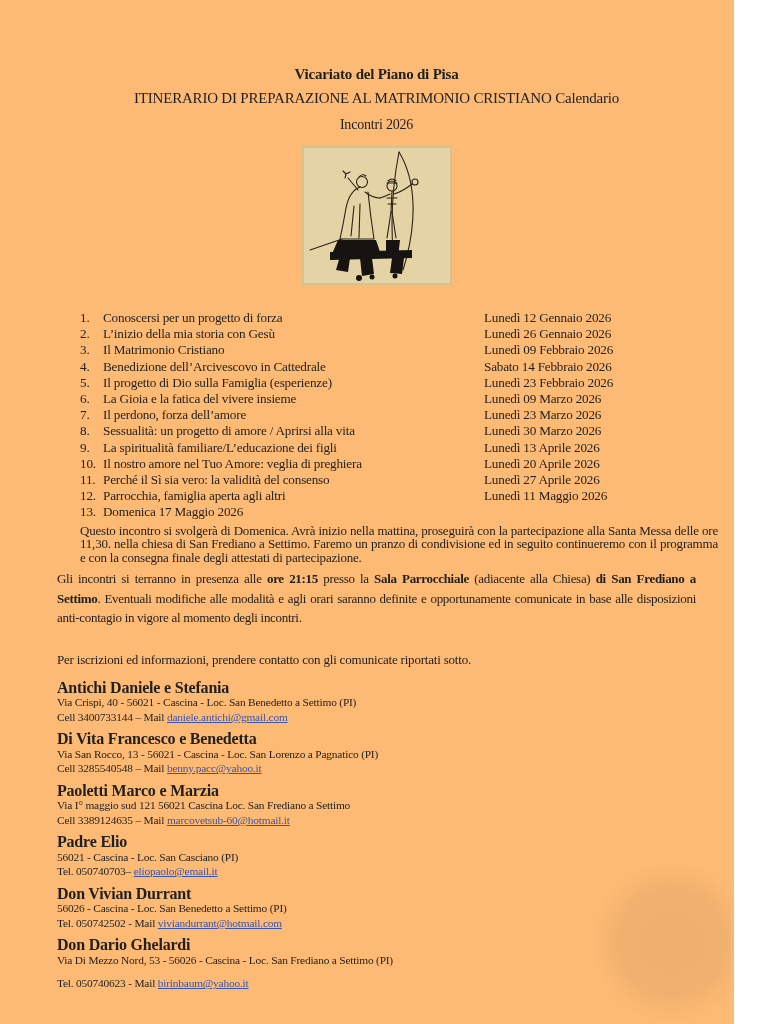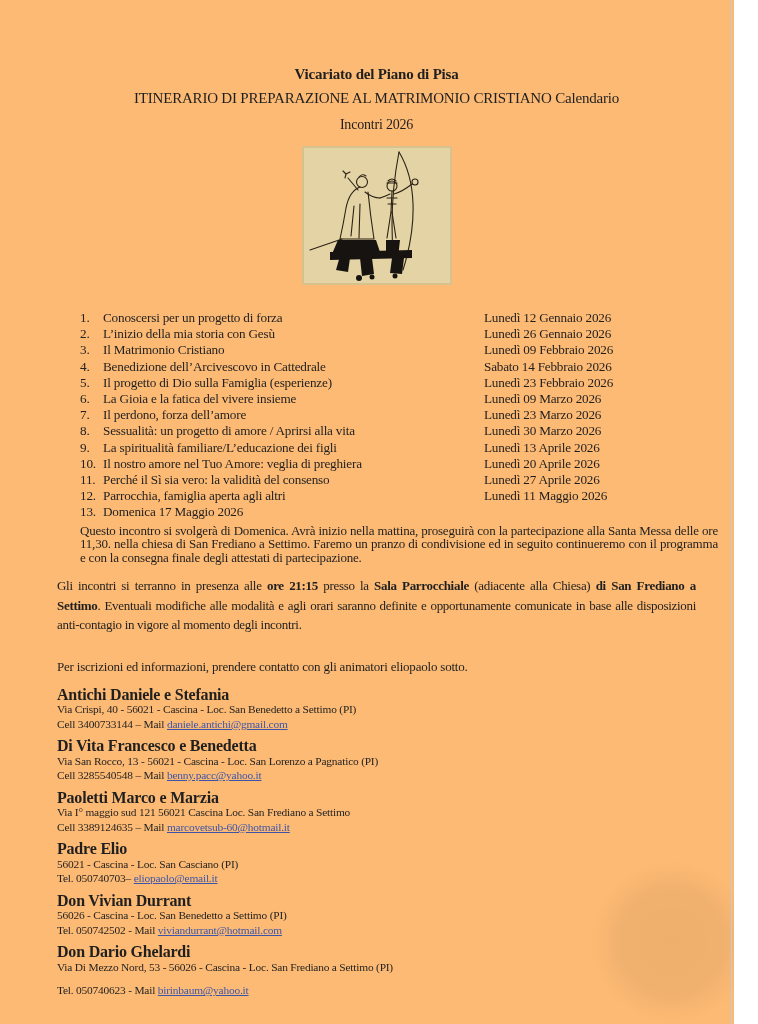--- a/index.html
+++ b/index.html
@@ -27,21 +27,21 @@
   .srow .topic { white-space:nowrap; overflow:hidden; }
   .srow .date  { white-space:nowrap; }
 
   .note {
     margin:3px 0 0 23px; width:638px;
     font-size:13px; line-height:13.6px;
     text-align:justify;
   }
 
   .info {
-    margin:12px 0 0; 
+    margin:5px 0 0; 
     font-size:13px; line-height:19.5px;
     letter-spacing:-0.3px;
     text-align:justify;
   }
 
   .intro { margin:24px 0 0; font-size:13px; }
 
   .contacts { margin:13px 0 0; }
   .contact { margin-bottom:8px; }
   .cname { font-size:16px; font-weight:bold; line-height:14.5px; }
@@ -183,21 +183,21 @@
   <li class="srow">
     <span class="num">13.</span>
     <span class="date">Domenica 17 Maggio 2026</span>
   </li>
 </ol>
 
     <p class="note">Questo incontro si svolgerà di Domenica. Avrà inizio nella mattina, proseguirà con la partecipazione alla Santa Messa delle ore 11,30. nella chiesa di San Frediano a Settimo. Faremo un pranzo di condivisione ed in seguito continueremo con il programma e con la consegna finale degli attestati di partecipazione.</p>
 
     <p class="info"><span>Gli incontri si terranno in presenza alle </span><b>ore 21:15</b><span> presso la </span><b>Sala Parrocchiale</b><span> (adiacente alla Chiesa) </span><b>di San Frediano a Settimo</b><span>. Eventuali modifiche alle modalità e agli orari saranno definite e opportunamente comunicate in base alle disposizioni anti-contagio in vigore al momento degli incontri.</span></p>
 
-    <p class="intro">Per iscrizioni ed informazioni, prendere contatto con gli animatori eliopaolo sotto.</p>
+    <p class="intro">Per iscrizioni ed informazioni, prendere contatto con gli comunicate riportati sotto.</p>
 
     <div class="contacts" id="contacts">
   <div class="contact">
     <div class="cname">Antichi Daniele e Stefania</div>
     <div class="caddr">Via Crispi, 40 - 56021 - Cascina - Loc. San Benedetto a Settimo (PI)</div>
     <div class="cline"><span>Cell 3400733144 – Mail </span><a class="email" href="#">daniele.antichi@gmail.com</a></div>
   </div>
 
   <div class="contact">
     <div class="cname">Di Vita Francesco e Benedetta</div>

